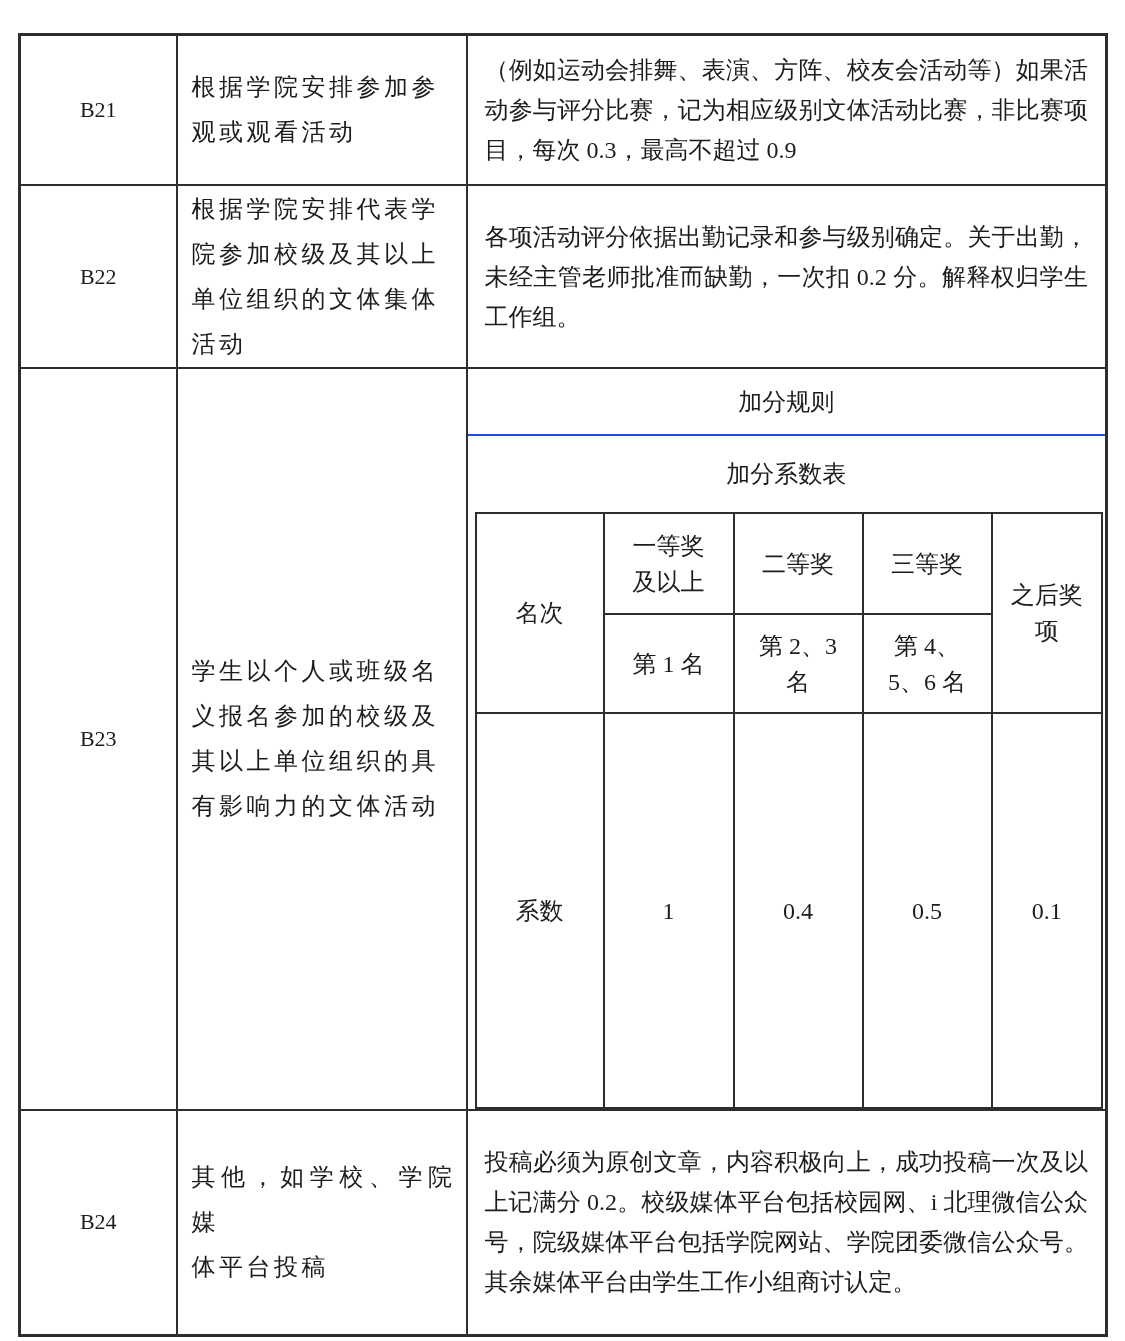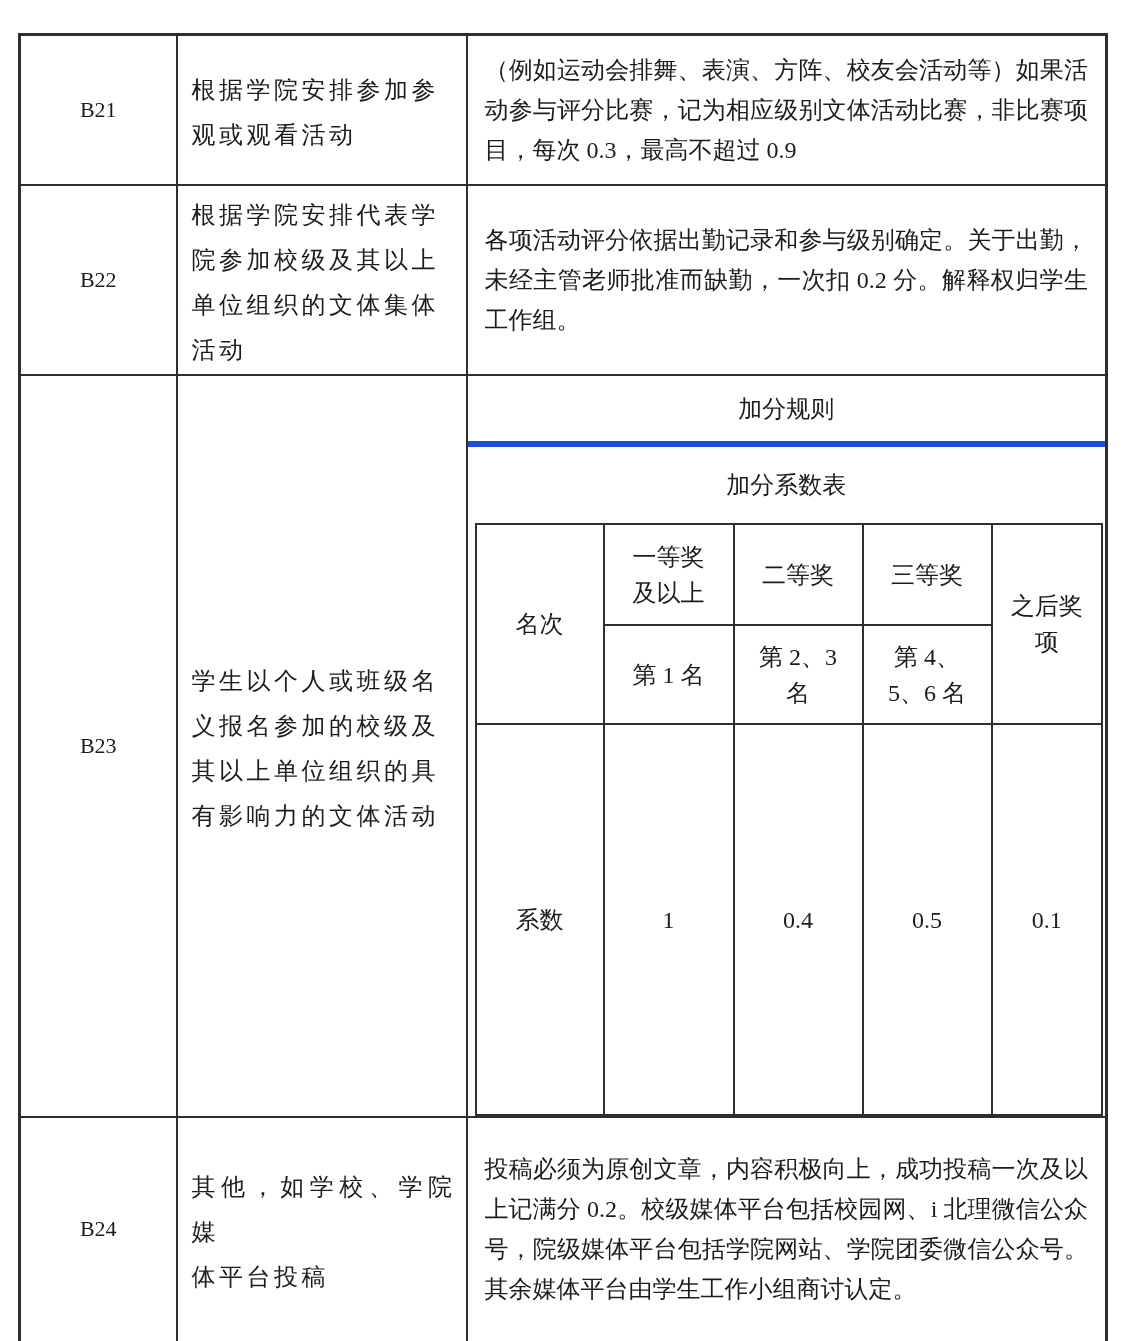--- a/index.html
+++ b/index.html
@@ -22,21 +22,21 @@
   }
   .outer>tbody>tr>td{
     border:2px solid #2e2e2e;
     vertical-align:middle;
     overflow:hidden;
   }
   .id-cell{
     text-align:center;
     font-size:22px;
   }
-  .cat-cell{padding:8px 10px 0 14px;font-family:Liberation Mono, monospace;}
+  .cat-cell{padding:0 10px 0 14px;}
   .cat{
     font-size:24px;
     line-height:45px;
     letter-spacing:3.5px;
     white-space:pre-line;
     text-align:justify;
   }
   .note-cell{padding:14px 17px;}
   .note{
     font-size:24px;
@@ -50,21 +50,21 @@
     display:flex;
     flex-direction:column;
     height:740px;
     width:100%;
   }
   .subheader{
     flex:0 0 auto;
     display:flex;align-items:center;justify-content:center;
     font-size:24px;
   }
-  .h1{height:65px;border-bottom:6px solid #1d4ed8;}
+  .h1{height:65px;border-bottom:2px solid #1d4ed8;}
   .h2{height:76px;}
   .sub{
     table-layout:fixed;
     width:calc(100% - 9px);
     margin-left:7px;
     flex:0 0 auto;
   }
   .sub td{
     border:2px solid #2e2e2e;
     text-align:center;

